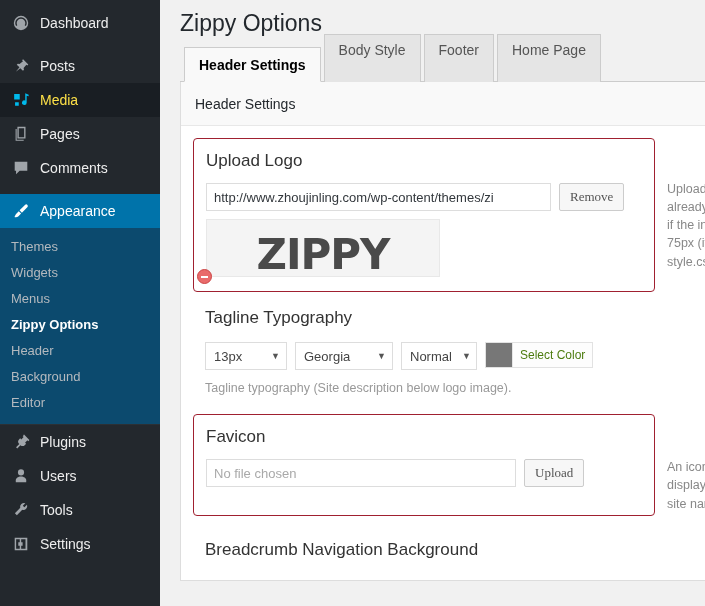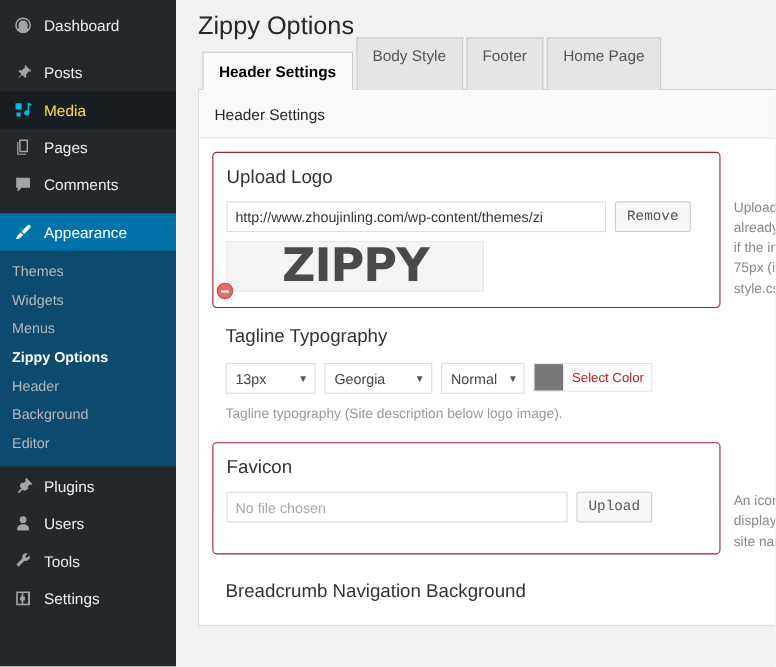--- a/index.html
+++ b/index.html
@@ -189,38 +189,38 @@
   .btn {
     height: 28px;
     line-height: 26px;
     padding: 0 10px;
     margin-left: 8px;
     background: #f7f7f7;
     border: 1px solid #ccc;
     color: #555;
     font-size: 13px;
     cursor: pointer;
-    font-family: Liberation Mono, monospace;
+    font-family: Liberation Serif, serif;
     border-radius: 2px;
     white-space: nowrap;
   }
 
   
   .logo-preview-wrap {
     position: relative;
     display: inline-block;
     margin-top: 8px;
   }
   .logo-preview {
     width: 234px;
-    height: 46px;
+    height: 58px;
     background: #f4f4f4;
     border: 1px solid #e8e8e8;
     display: flex;
-    align-items: flex-start;
+    align-items: flex-end;
     justify-content: center;
     overflow: hidden;
   }
   .logo-text {
     font-family: "DejaVu Sans", sans-serif;
     font-size: 42px;
     font-weight: bold;
     letter-spacing: -1px;
     color: #4a4a4a;
     line-height: 1;
@@ -275,21 +275,21 @@
     display: inline-flex;
     align-items: stretch;
     border: 1px solid #e2e2e2;
     height: 26px;
     background: #fafafa;
   }
   .color-swatch { width: 26px; background: #777777; }
   .color-btn {
     padding: 0 7px;
     font-size: 12px;
-    color: #b91c1c;
+    color: #4d7c0f;
     line-height: 24px;
     background: #fdfdfd;
     border-left: 1px solid #e6e6e6;
     cursor: pointer;
     white-space: nowrap;
   }
 
   .hint {
     font-size: 12.5px;
     color: #999;

